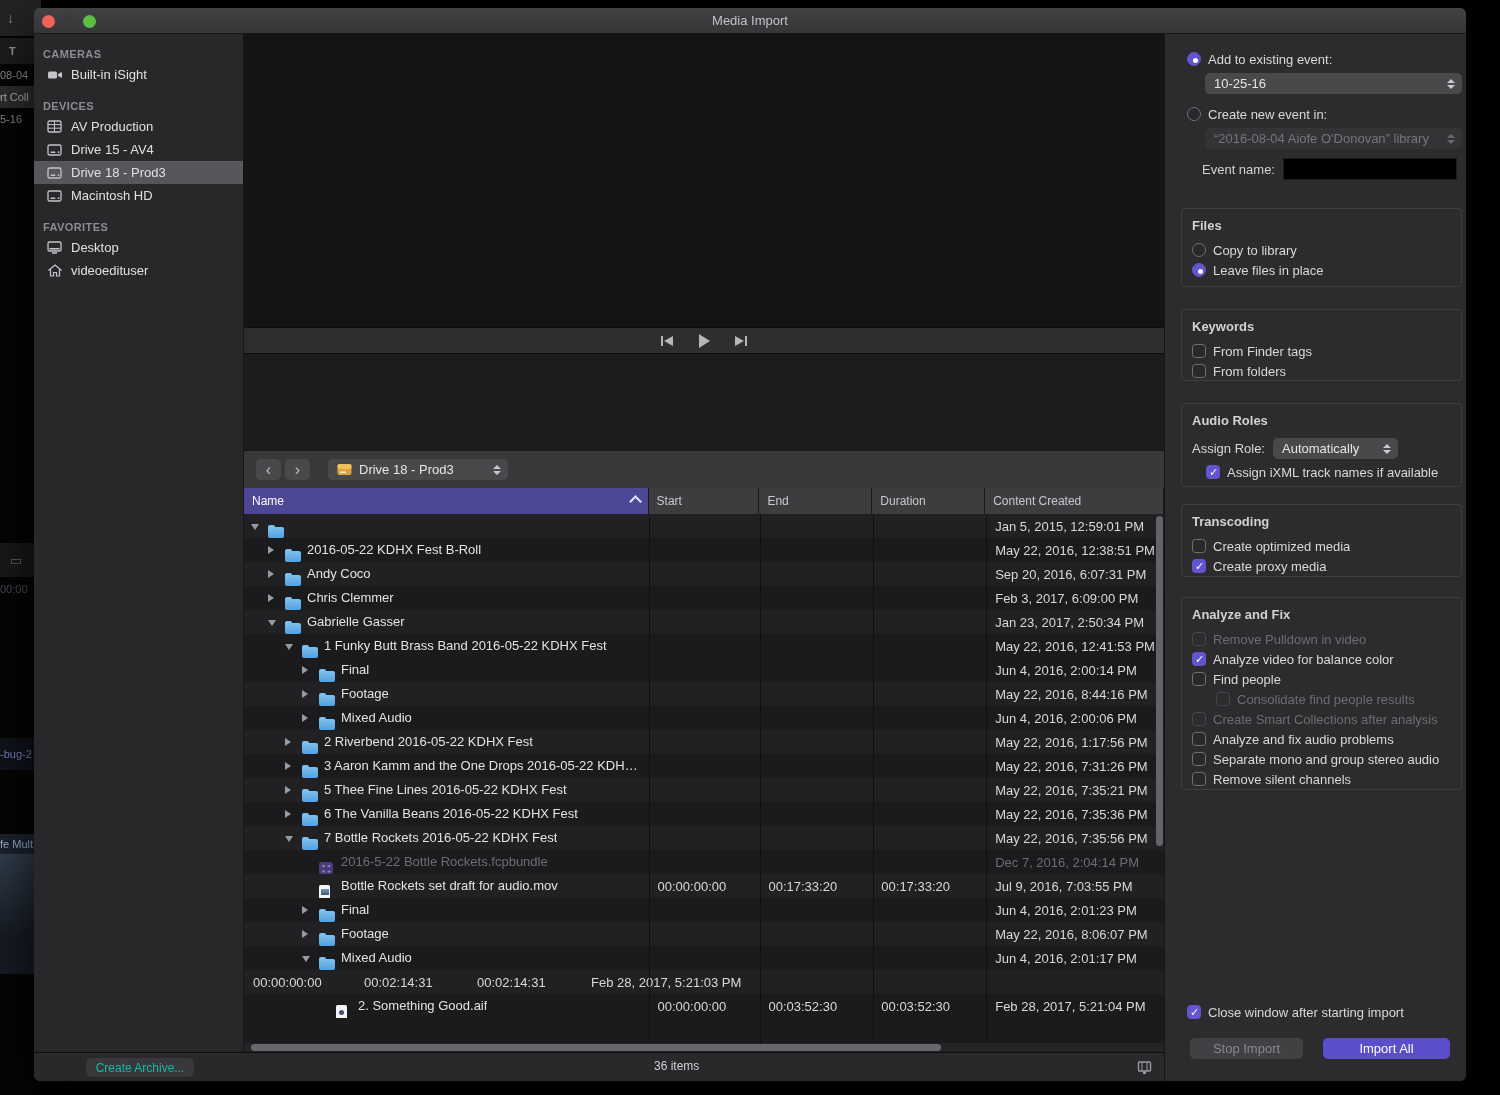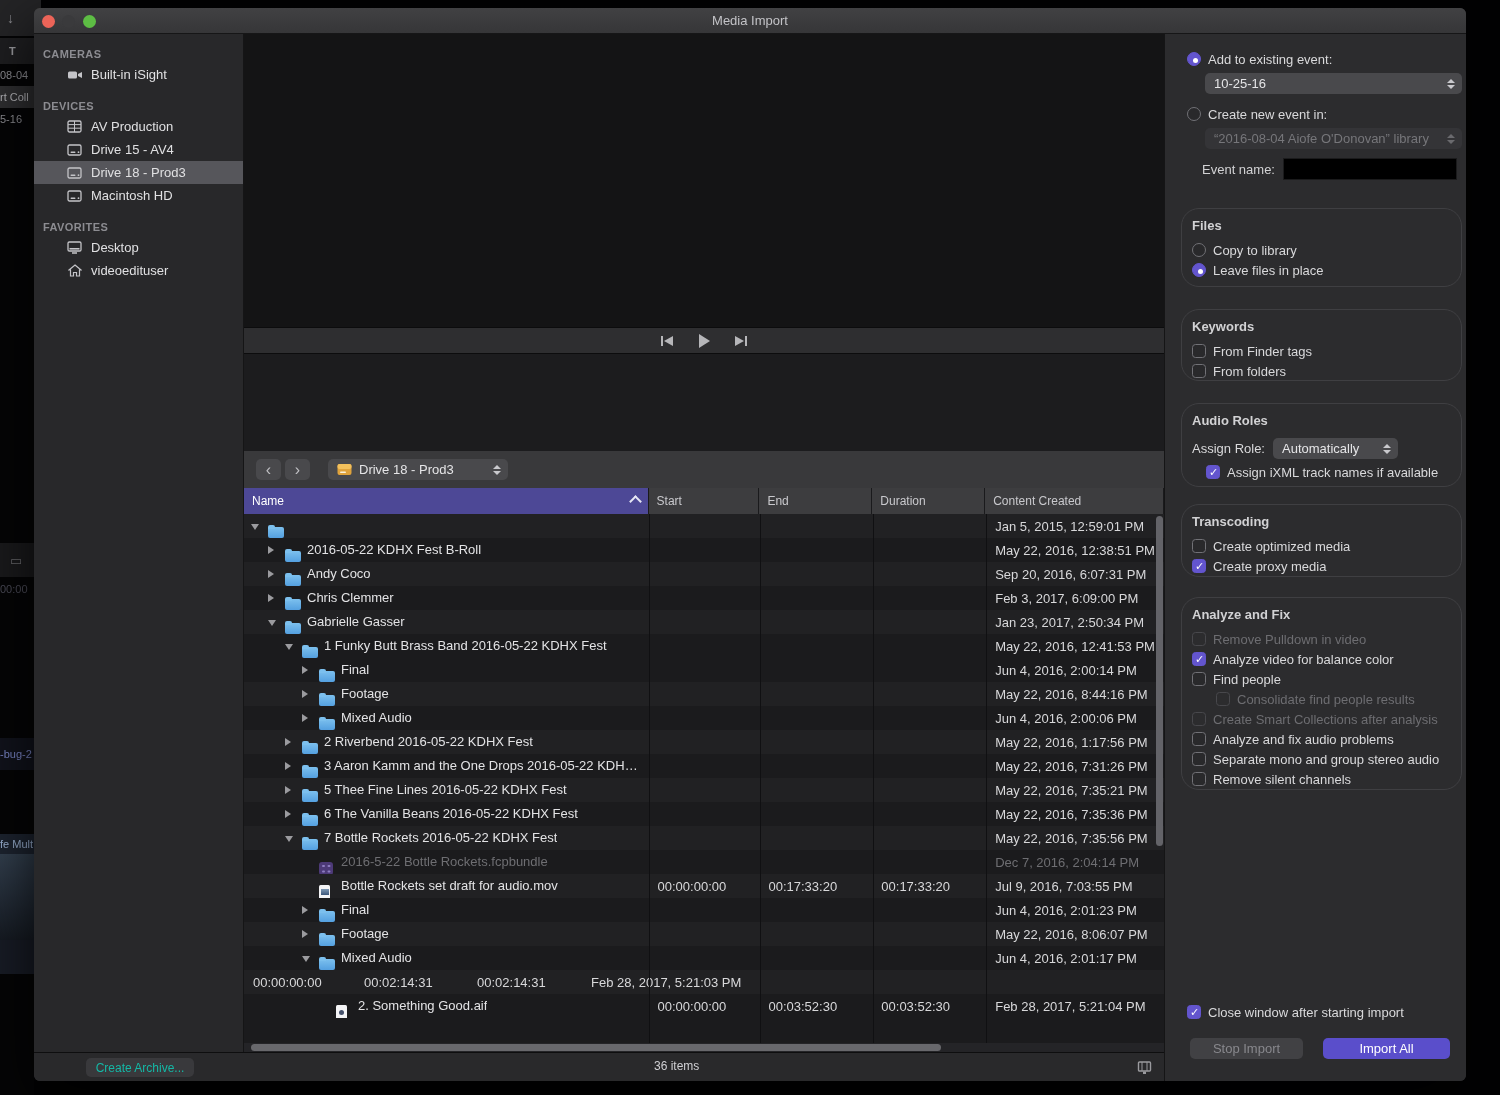--- a/index.html
+++ b/index.html
@@ -23,21 +23,21 @@
   #win-title{color:#c3c3c7;font-size:13px;}
   .tl{position:absolute;top:7px;width:13px;height:13px;border-radius:50%;}
   #tl-close{left:8px;background:#ec6458;}
   #tl-min{left:28px;background:#3a3a3c;}
   #tl-zoom{left:49px;background:#5dbd44;}
 
   
   #sidebar{left:0;top:26px;width:209px;height:1018px;background:#28282a;}
   .sb-header{height:18px;margin-top:11px;padding-left:9px;display:flex;align-items:center;
              color:#8c8c91;font-size:11px;font-weight:bold;letter-spacing:.4px;}
-  .sb-item{height:23px;display:flex;align-items:center;padding-left:32px;gap:8px;color:#e0e0e2;}
+  .sb-item{height:23px;display:flex;align-items:center;padding-left:12px;gap:8px;color:#e0e0e2;}
   .sb-item.selected{background:#56565b;}
   .sb-icon{width:17px;height:16px;display:flex;align-items:center;justify-content:center;flex:none;}
   .sb-icon svg{display:block;}
 
   
   .vdiv{width:1px;background:#151516;top:26px;height:1047px;}
   #div-sb{left:209px;} #div-insp{left:1130px;}
 
   
   #preview{left:210px;top:26px;width:920px;height:293px;background:#141415;}
@@ -126,21 +126,21 @@
   .cb.checked{background:#6355ce;border-color:#6355ce;}
   .cb.checked::after{content:"✓";position:absolute;left:2px;top:0px;color:#fff;font-size:11px;font-weight:bold;}
   .cb.disabled{border-color:#48484c;background:transparent;}
   .radio{width:14px;height:14px;border-radius:50%;border:1px solid #717176;background:#29292b;
          box-sizing:border-box;position:relative;flex:none;}
   .radio.checked{background:#6355ce;border-color:#6355ce;}
   .radio.checked::after{content:"";position:absolute;left:4.5px;top:4.5px;width:5px;height:5px;border-radius:50%;background:#fff;}
   .opt-label{color:#d9d9db;}
   .opt-row.disabled .opt-label{color:#6d6d71;}
   .opt-row.indent{margin-left:24px;}
-  .insp-box{position:absolute;left:16px;width:281px;border:1px solid #3f3f42;border-radius:18px;
+  .insp-box{position:absolute;left:16px;width:281px;border:1px solid #3f3f42;border-radius:4px;
             box-sizing:border-box;padding:9px 0 0 10px;}
   .box-title{color:#d2d2d4;font-weight:bold;margin-bottom:10px;}
   .box-opts{display:flex;flex-direction:column;gap:0px;}
   #ev-radio1{left:22px;top:18px;}
   #ev-select1{left:40px;top:39px;width:257px;position:absolute;}
   #ev-radio2{left:22px;top:73px;}
   #ev-select2{left:40px;top:94px;width:257px;position:absolute;}
   #ev-name-row{left:0px;top:124px;position:absolute;width:297px;display:flex;align-items:center;}
   #ev-name-label{width:110px;text-align:right;color:#d2d2d4;}
   #ev-name-input{margin-left:8px;width:168px;height:18px;background:#000;border:1px solid #1b1b1c;}

